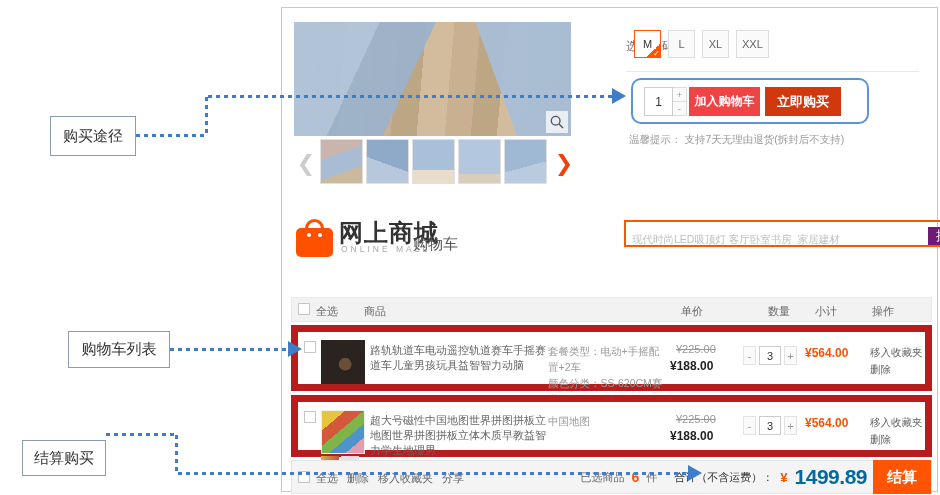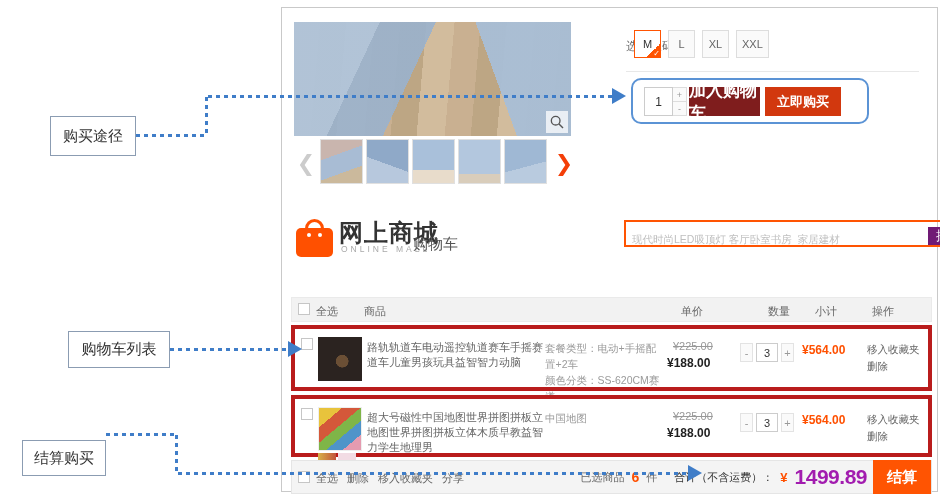--- a/index.html
+++ b/index.html
@@ -56,22 +56,22 @@
   .corner-check { position:absolute; right:0; bottom:-1px; color:#fff; font-size:8px; }
   .divider { left:344px; top:63px; width:293px; height:0; border-top:1px solid #e8e8e8; }
   .buy-box { left:349px; top:70px; width:238px; height:46px;
     border:2px solid #5b93d5; border-radius:10px; }
   .qty-input { left:362px; top:79px; width:29px; height:29px; border:1px solid #ccc;
     text-align:center; font-size:12px; color:#333; background:#fff; }
   .qty-btns { left:391px; top:79px; width:14px; height:29px; display:flex; flex-direction:column; }
   .qty-btns span { position:static; flex:1; border:1px solid #ddd; border-left:none; background:#fafafa;
     color:#999; font-size:9px; display:flex; align-items:center; justify-content:center; cursor:pointer; }
   .qty-btns span + span { border-top:none; }
-  .btn-cart { left:407px; top:79px; width:71px; height:29px; background:#7f1d1d; color:#fff;
-    font-size:17px; font-weight:700; display:flex; align-items:center; justify-content:center; cursor:pointer; }
+  .btn-cart { left:407px; top:79px; width:71px; height:29px; background:#ef4444; color:#fff;
+    font-size:12px; font-weight:700; display:flex; align-items:center; justify-content:center; cursor:pointer; }
   .btn-buy { left:483px; top:79px; width:76px; height:29px; background:#d2380e; color:#fff;
     font-size:13px; font-weight:700; display:flex; align-items:center; justify-content:center; cursor:pointer; }
   .tip { left:347px; top:125px; font-size:10.5px; color:#999; }
 
   
   .bag { left:14px; top:211px; width:37px; height:38px; }
   .bag-handle { left:9px; top:0; width:19px; height:19px; border:3.5px solid #ff5000; border-radius:50%; }
   .bag-body { left:0; top:9px; width:37px; height:29px; background:#ff5000; border-radius:5px; }
   .bag-eye { top:14px; width:4px; height:4px; background:#fff; border-radius:50%; }
   .bag-vip { left:0; top:22px; width:37px; text-align:center; color:#fff; font-size:10px; font-weight:700;margin-left:28px; }
@@ -87,21 +87,21 @@
     border:none; display:flex; align-items:center; justify-content:center; cursor:pointer; }
 
   
   .section-title { left:10px; top:264px; width:640px; padding-bottom:6px;
     border-bottom:2px solid #ff5402; font-size:13px; font-weight:700; color:#ff5000; }
   .thead { left:9px; top:289px; width:641px; height:25px; background:#f2f2f2; border:1px solid #eaeaea; }
   .thead span, .thead .cb { top:5px; }
   .th { font-size:11px; color:#666; top:6px !important; }
   .cb { width:12px; height:12px; border:1px solid #c6c6c6; background:#fff; cursor:pointer; }
 
-  .row-card { left:9px; width:641px; background:#fff; border:4px solid #b91c1c; }
+  .row-card { left:9px; width:641px; background:#fff; border:7px solid #b91c1c; }
   .row1 { top:317px; height:66px; }
   .row2 { top:387px; height:62px;text-decoration:underline; }
   .p-img { left:23px; top:8px; width:44px; height:44px; }
   .img-track { background:radial-gradient(circle at 55% 55%, #6b4f35 0 18%, #2b2320 19%),
     repeating-radial-gradient(circle at 55% 55%, #e8622a 0 3px, #332a25 3px 9px); }
   .img-map { background:linear-gradient(140deg,#e8c33c 0 25%,#d4583a 25% 45%,#7fb548 45% 62%,#4f94c9 62% 80%,#e59bb0 80%); border:1px solid #eee; }
   .p-img-mini { left:23px; top:54px; width:44px; height:12px; display:flex; gap:2px; }
   .p-img-mini i { position:static; width:18px; height:12px; }
   .p-title { left:72px; top:11px; width:180px; font-size:11px; color:#666; line-height:15px; cursor:pointer; }
   .p-spec { left:250px; top:11px; width:118px; font-size:10.5px; color:#9a9a9a; line-height:16px; }
@@ -119,21 +119,21 @@
   
   .foot { left:9px; top:452px; width:641px; height:34px; background:#f4f4f4; border:1px solid #e5e5e5; }
   .foot .cb { left:6px; top:10px; }
   .flink { top:10px; font-size:11px; color:#666; cursor:pointer; }
   .foot-right { right:64px; top:0; height:100%; display:flex; align-items:center; gap:7px; }
   .foot-right > span { position:static; }
   .sel-txt { font-size:11px; color:#666; }
   .sel-num { font-size:14px; font-weight:700; color:#ff5000; }
   .total-label { font-size:11px; color:#333; }
   .total-cur { font-size:13px; font-weight:700; color:#ff5000; }
-  .total-val { font-size:21px; font-weight:700; color:#a21caf; letter-spacing:-0.5px; }
+  .total-val { font-size:21px; font-weight:700; color:#0369a1; letter-spacing:-0.5px; }
   .checkout { right:0; top:-1px; width:58px; height:34px; background:#ff5402; color:#fff;
     font-size:15px; font-weight:700; display:flex; align-items:center; justify-content:center; cursor:pointer; }
 </style>
 </head>
 <body>
 
 <div class="anno-label" style="left:50px;top:116px;width:86px;height:40px">购买途径</div>
 <div class="dotline-h" style="left:136px;top:134px;width:71px"></div>
 <div class="dotline-v" style="left:205px;top:97px;height:40px"></div>
 <div class="dotline-h" style="left:208px;top:95px;width:404px"></div>
@@ -183,20 +183,21 @@
   <div class="divider"></div>
 
   <div class="buy-box"></div>
   <input class="qty-input" value="1" style="">
   <div class="qty-btns">
     <span>+</span>
     <span>-</span>
   </div>
   <div class="btn-cart">加入购物车</div>
   <div class="btn-buy">立即购买</div>
+  <div class="tip">温馨提示： 支持7天无理由退货(拆封后不支持)</div>
 
   <div class="bag">
     <div class="bag-handle"></div>
     <div class="bag-body"></div>
     <div class="bag-eye" style="left:11px"></div>
     <div class="bag-eye" style="left:22px"></div>
     <div class="bag-vip">VIP</div>
   </div>
   <div class="logo-name">网上商城</div>
   <div class="logo-sub">ONLINE MALL</div>

